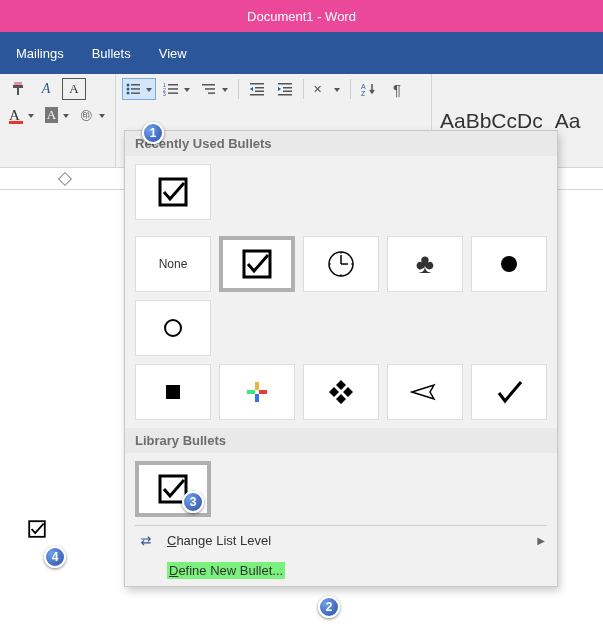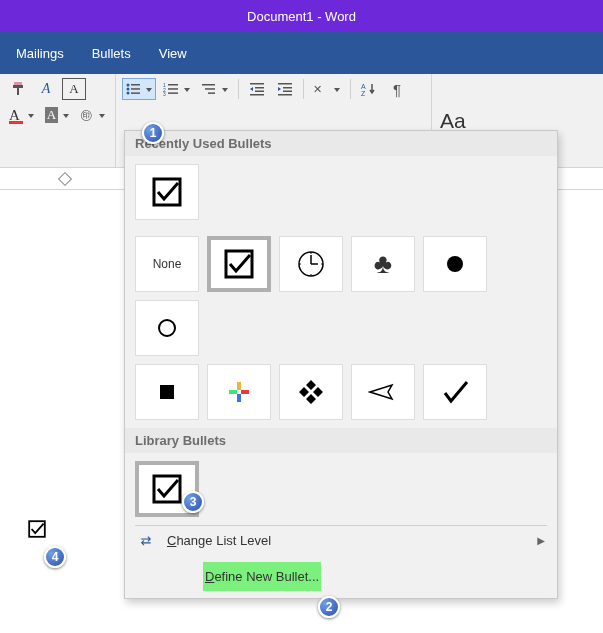--- a/index.html
+++ b/index.html
@@ -1,43 +1,43 @@
 <!DOCTYPE html>
 <html><head>
 <meta charset="utf-8">
 <style>
   * { margin: 0; padding: 0; box-sizing: border-box; font-family: "Segoe UI", Arial, sans-serif; }
   body { background: #fff; width: 603px; height: 633px; overflow: hidden; }
-  .titlebar { background: #6d28d9; height: 32px; display: flex; align-items: center; justify-content: center; color: #fff; font-size: 13px; }
+  .titlebar { background: #ec4899; height: 32px; display: flex; align-items: center; justify-content: center; color: #fff; font-size: 13px; }
   .tabsbar { background: #2b579a; height: 42px; display: flex; align-items: center; padding: 0 16px; gap: 28px; color: #fff; font-size: 13px; }
   .tabsbar .tab { cursor: pointer; }
   .tellme { display: flex; align-items: center; gap: 8px; color: #d6e2f3; }
   .bulb { width: 14px; height: 14px; }
   .ribbon { background: #f1f1f1; border-bottom: 1px solid #d5d5d5; height: 94px; position: relative; display: flex; }
   .rib-group { border-right: 1px solid #d5d5d5; padding: 4px 6px; display: flex; flex-direction: column; gap: 4px; }
   .rib-row { display: flex; align-items: center; gap: 4px; }
   .rbtn { width: 24px; height: 22px; display: flex; align-items: center; justify-content: center; border: 1px solid transparent; cursor: pointer; color:#333; }
   .rbtn.drop { width: 34px; justify-content: flex-start; padding-left:2px; position:relative;}
   .rbtn.drop::after { content:""; border-left:3px solid transparent;border-right:3px solid transparent;border-top:4px solid #555; position:absolute; right:3px; top:9px;}
   .rbtn.active { background:#d4e6f9; border-color:#7ba9dd;}
   .styles-group { display:flex; align-items:center; padding:10px 8px; gap:12px; font-size:21px; color:#333; font-family: Calibri, Arial, sans-serif;}
   .ruler { height: 22px; background:#fff; border-bottom:1px solid #d5d5d5; display:flex; align-items:center; padding-left:60px;}
   .rul-handle { width:10px;height:10px; background:#fff; border:1px solid #888; transform:rotate(45deg); margin-right:2px;}
   .doc-area { background:#fff; height: 443px; position:relative; padding-top:60px;}
   .doc-checkbox { position:absolute; left:28px; top:330px; width:20px; height:20px;}
   .dropdown { position:absolute; top:130px; left:124px; width:434px; background:#f1f1f1; border:1px solid #c8c8c8; box-shadow:2px 4px 8px rgba(0,0,0,0.2); }
   .dd-header { background:#e9e9e9; padding:5px 10px; font-weight:600; color:#6d6d6d; font-size:13px;}
   .dd-row { display:flex; padding:8px 10px; gap:8px; flex-wrap:wrap;}
-  .bullet-cell { width:64px; height:56px; background:#fff; border:1px solid #ddd; display:flex; align-items:center; justify-content:center; cursor:pointer; font-size:12px; color:#333;}
+  .bullet-cell { width:76px; height:56px; background:#fff; border:1px solid #ddd; display:flex; align-items:center; justify-content:center; cursor:pointer; font-size:12px; color:#333;}
   .bullet-cell.selected { border:4px solid #b0b0b0;}
   .dd-sep { height:1px; background:#cfcfcf; margin:0 10px;}
   .menu-item { display:flex; align-items:center; padding:7px 12px; font-size:13px; color:#333; cursor:pointer; gap:12px; position:relative;}
   .menu-item .mi-ico { width:18px; display:flex; justify-content:center; color:#2b579a;}
   .menu-item .arrow { position:absolute; right:12px; color:#666; font-size:10px;}
-  .highlight { background:#7cf07c; padding:7px 2px;margin-left:36px;}
+  .highlight { background:#7cf07c; padding:1px 2px;}
   .underline-first::first-letter { text-decoration:underline;}
   .badge { position:absolute; width:22px; height:22px; border-radius:50%; background:radial-gradient(circle at 30% 30%, #6ea0e8, #2a4eac); color:#fff; font-weight:700; font-size:12px; display:flex; align-items:center; justify-content:center; border:2px solid #fff; box-shadow:0 1px 3px rgba(0,0,0,0.5);}
   svg.check-mark {width:30px;height:30px;}
   svg.check-mark rect{fill:none;stroke:#000;stroke-width:3;}
   svg.check-mark path{fill:none;stroke:#000;stroke-width:3;}
 </style>
 </head>
 <body>
 
 <div class="titlebar">
@@ -133,20 +133,21 @@
           <svg width="16" height="14" viewBox="0 0 16 14">
             <text x="0" y="7" font-size="7" fill="#2b579a">A</text>
             <text x="0" y="14" font-size="7" fill="#2b579a">Z</text>
             <path d="M11 2v9M9 8l2 3 2-3" stroke="#555" stroke-width="1.5" fill="none"></path>
           </svg>
         </div>
       <div class="rbtn" style="font-size:15px;color:#555">¶</div>
     </div>
   </div>
   <div class="styles-group">
+    <span>AaBbCcDc</span>
     <span>Aa</span>
   </div>
 </div>
 
 <div class="ruler">
   <div class="rul-handle"></div>
 </div>
 
 <div class="doc-area">
   <div class="doc-checkbox">

